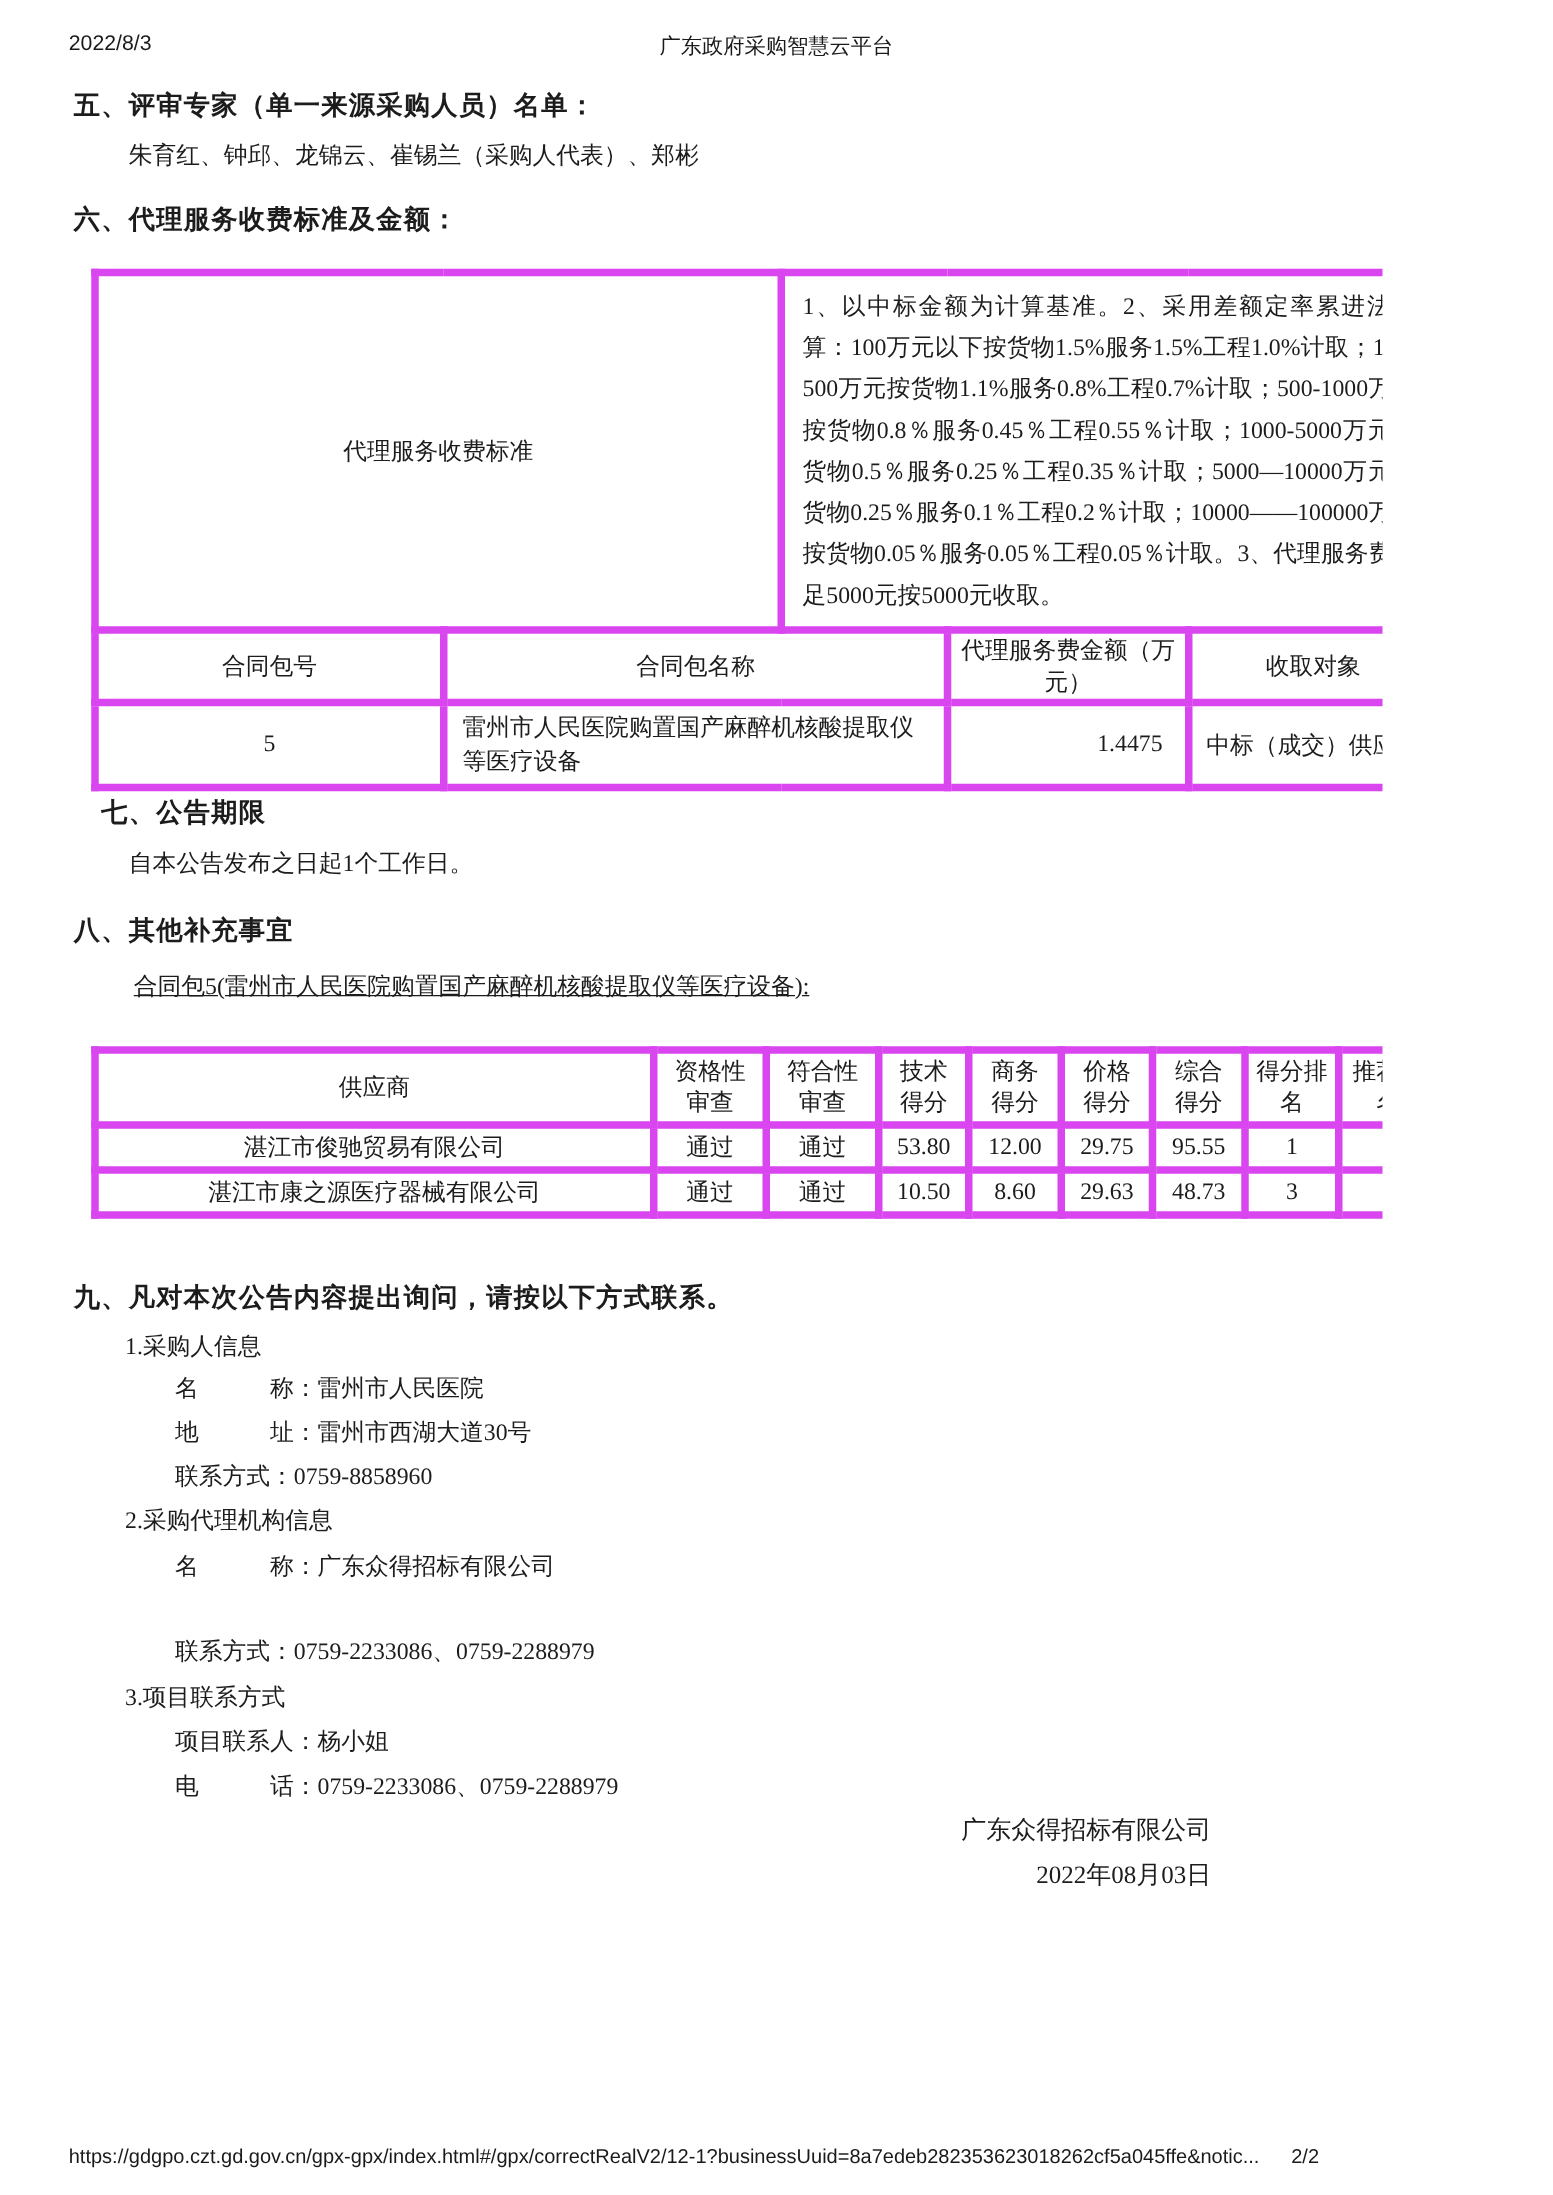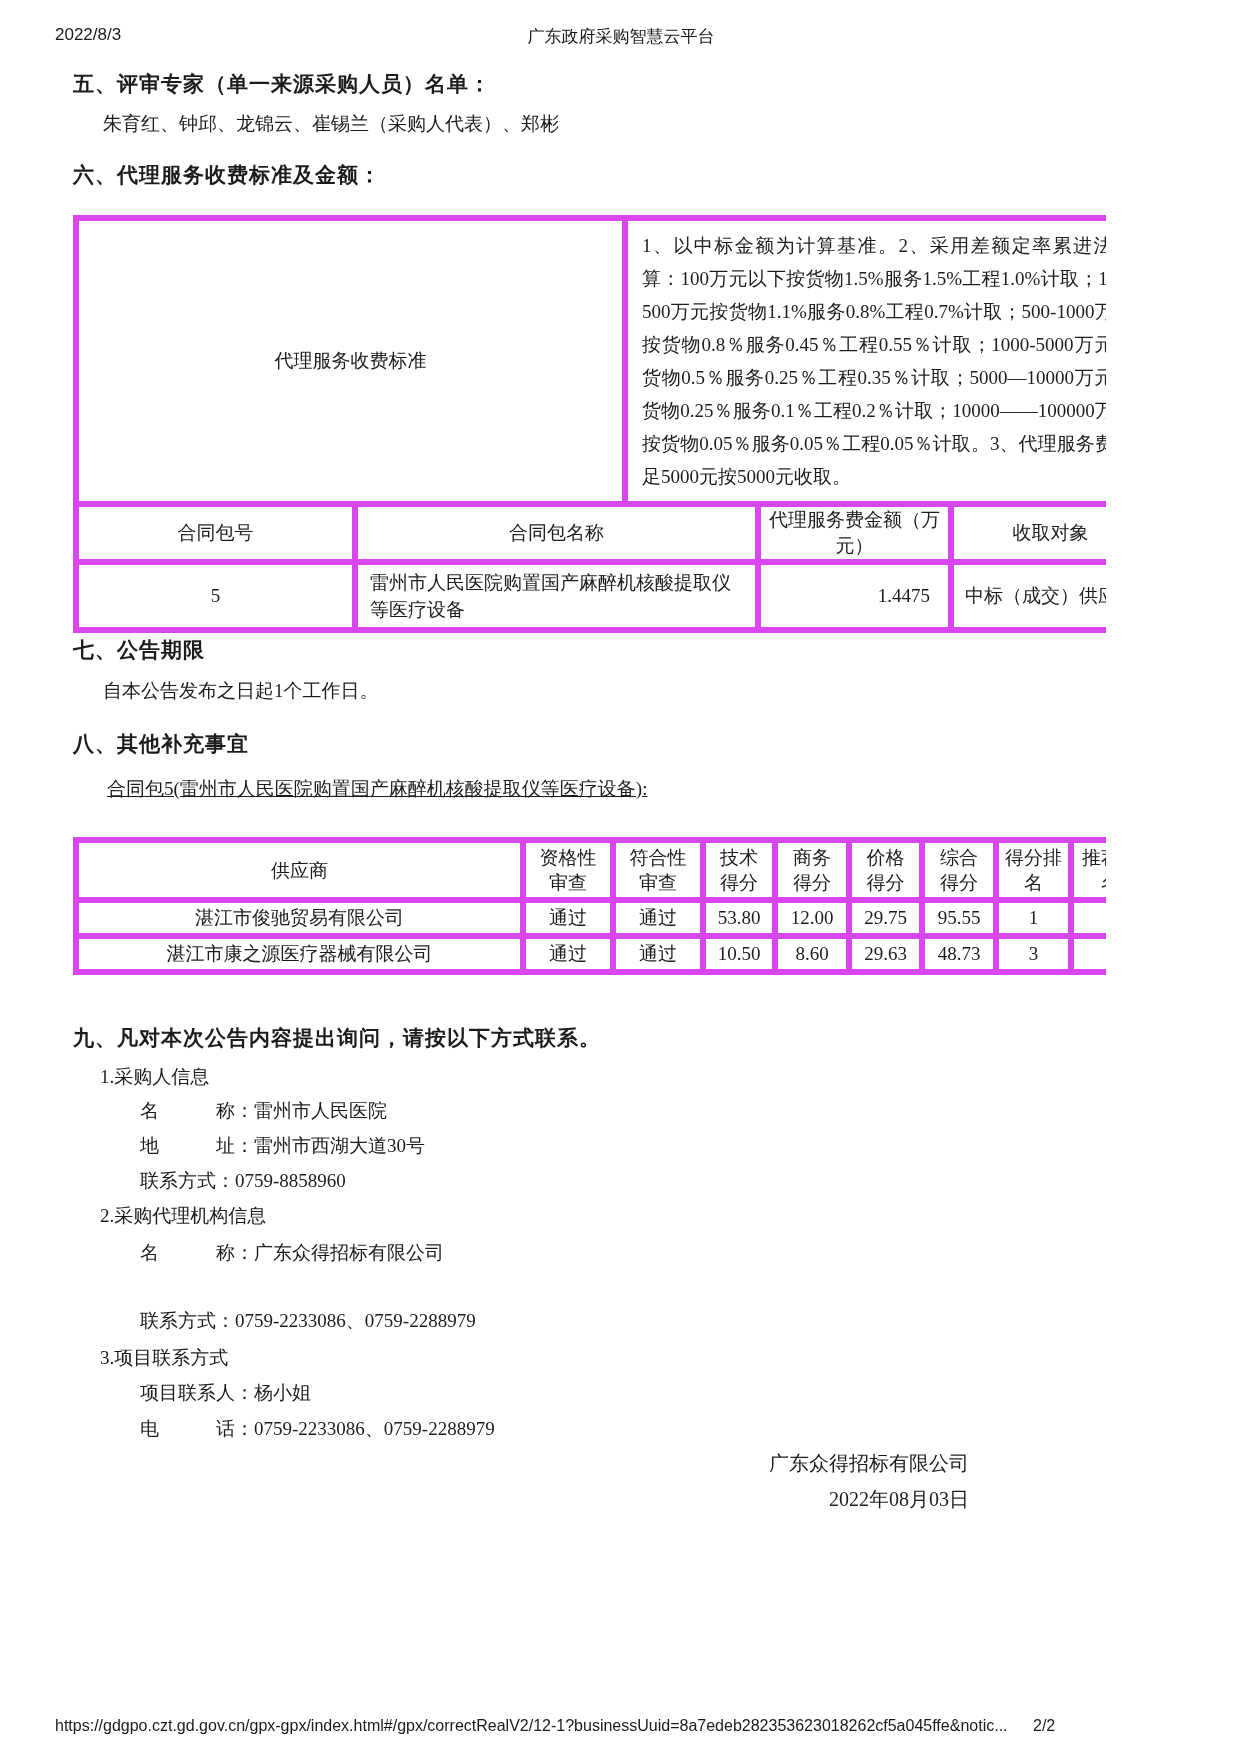--- a/index.html
+++ b/index.html
@@ -7,21 +7,21 @@
   .page {
     position:relative; width:1106px; height:1756px; background:#fff;
     color:#1c1c1c; font-family:"Liberation Serif","DejaVu Serif",serif;
     overflow:hidden;
   }
   .sans { font-family:"Liberation Sans","DejaVu Sans",sans-serif; }
   .abs { position:absolute; }
   .hdr { top:25px; font-size:17px; color:#1a1a1a; }
   .hdr-date { left:55px; }
   .hdr-title { left:0; width:1242px; text-align:center; }
-  .sec-h { left:73px; font-size:21px; font-weight:bold; letter-spacing:1px; white-space:nowrap; }
+  .sec-h { left:59px; font-size:21px; font-weight:bold; letter-spacing:1px; white-space:nowrap; }
   .body-t { font-size:19px; white-space:nowrap; }
   table { border-collapse:collapse; table-layout:fixed; }
   td, th { border:6px solid #d946ef; font-size:19px; font-weight:normal; color:#1c1c1c; vertical-align:middle; }
   .t1 { left:73px; top:215px; width:1074px; }
   .t1 .lbl { text-align:center; }
   .t1 .longtext {
     height:285px; padding:8px 14px; font-size:19px; line-height:33px;
     text-align:justify; text-justify:inter-ideograph; vertical-align:top;
   }
   .t1 .hrow td { height:52px; text-align:center; }
@@ -70,21 +70,21 @@
     </tr>
     <tr class="drow">
       <td class="center">5</td>
       <td colspan="2" class="pkg-name">雷州市人民医院购置国产麻醉机核酸提取仪等医疗设备</td>
       <td class="num">1.4475</td>
       <td class="center">中标（成交）供应商</td>
     </tr>
   </tbody>
     </table>
 
-  <div class="abs sec-h" style="top:636px;">七、公告期限</div>
+  <div class="abs sec-h" style="top:636px;margin-left:22px;">七、公告期限</div>
   <div class="abs body-t" style="left:103px; top:678px;">自本公告发布之日起1个工作日。</div>
 
   <div class="abs sec-h" style="top:730px;">八、其他补充事宜</div>
   <div class="abs body-t" style="left:107px; top:776px;text-decoration:underline;">合同包5(雷州市人民医院购置国产麻醉机核酸提取仪等医疗设备):</div>
 
   <table class="abs t2">
     <colgroup>
       <col style="width:447px;">
         <col style="width:90px;">
         <col style="width:90px;">

